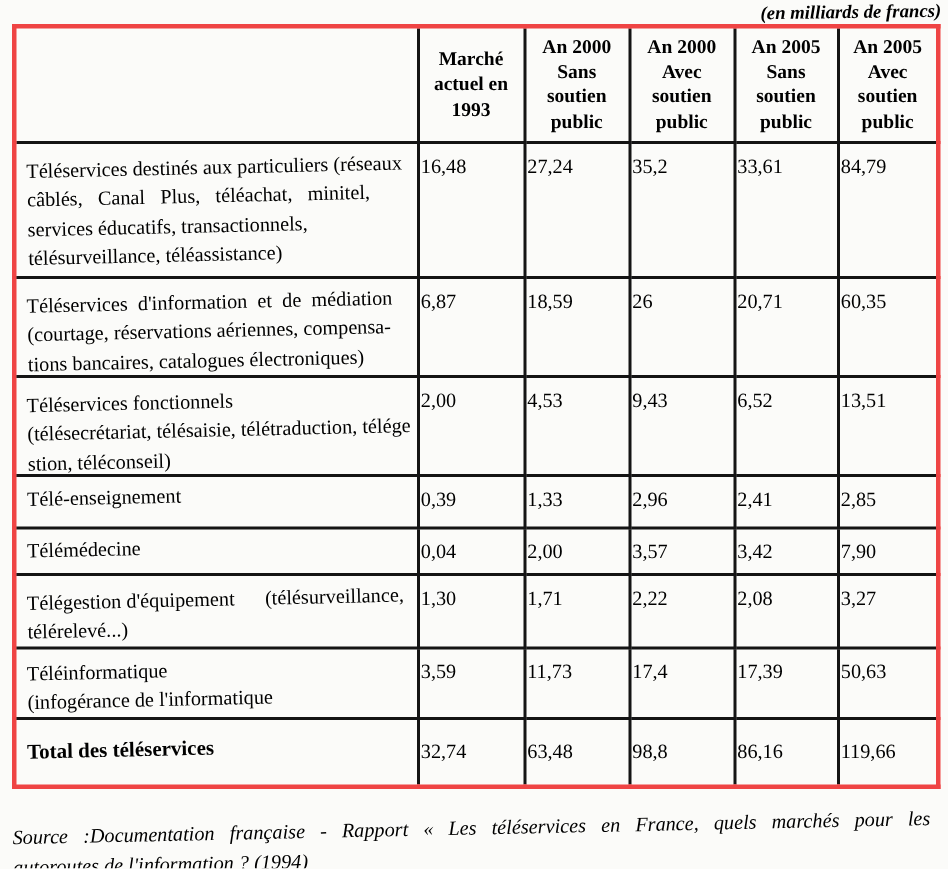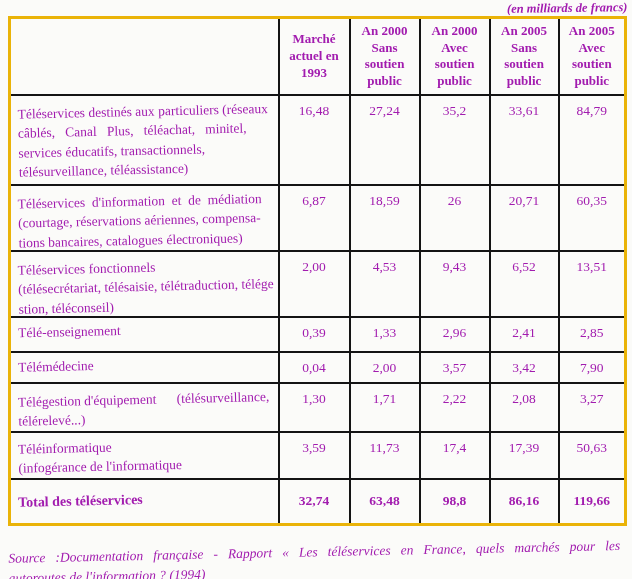--- a/index.html
+++ b/index.html
@@ -6,40 +6,40 @@
     margin: 0;
     padding: 0;
     background: #fbfbf9;
   }
   .page {
     position: relative;
     width: 632px;
     height: 579px;
     background: #fbfbf9;
     font-family: "Liberation Serif", "DejaVu Serif", serif;
-    color: #a21caf;
+    color: #000000;
     overflow: hidden;
   }
   .unit-note {
     position: absolute;
     top: 1px;
     right: 5px;
     font-style: italic;
     font-weight: 600;
     font-size: 12.5px;
     transform: rotate(-0.8deg);
   }
   table.main {
     position: absolute;
     left: 8px;
     top: 16px;
     width: 616px;
     border-collapse: collapse;
     table-layout: fixed;
-    border: 3px solid #eab308;
+    border: 3px solid #ef4444;
   }
   table.main th, table.main td {
     border: 2px solid #141414;
     overflow: hidden;
   }
   th.colhead {
     font-weight: bold;
     font-size: 13px;
     line-height: 1.28;
     text-align: center;
@@ -58,37 +58,37 @@
   tr.total-row { height: 45px; }
   td.label {
     font-size: 13.5px;
     line-height: 1.44;
     vertical-align: top;
     padding: 3px 3px 3px 7px;
     white-space: pre-wrap;
   }
   td.num {
     font-size: 13.5px;
-    text-align: center;
+    text-align: left;
     vertical-align: top;
     padding-top: 7px;
   }
   .tilt {
     display: inline-block;
     transform: rotate(-1.3deg);
     transform-origin: 100% 40%;
   }
   tr.total-row td.label {
     font-weight: bold;
     font-size: 14px;
     vertical-align: middle;
     padding-top: 0;
   }
   tr.total-row td.num {
-    font-weight: bold;
+    font-weight: normal;
     vertical-align: middle;
     padding-top: 0;
   }
   .source {
     position: absolute;
     left: 8px;
     top: 536px;
     width: 612px;
     font-style: italic;
     font-size: 13.5px;

